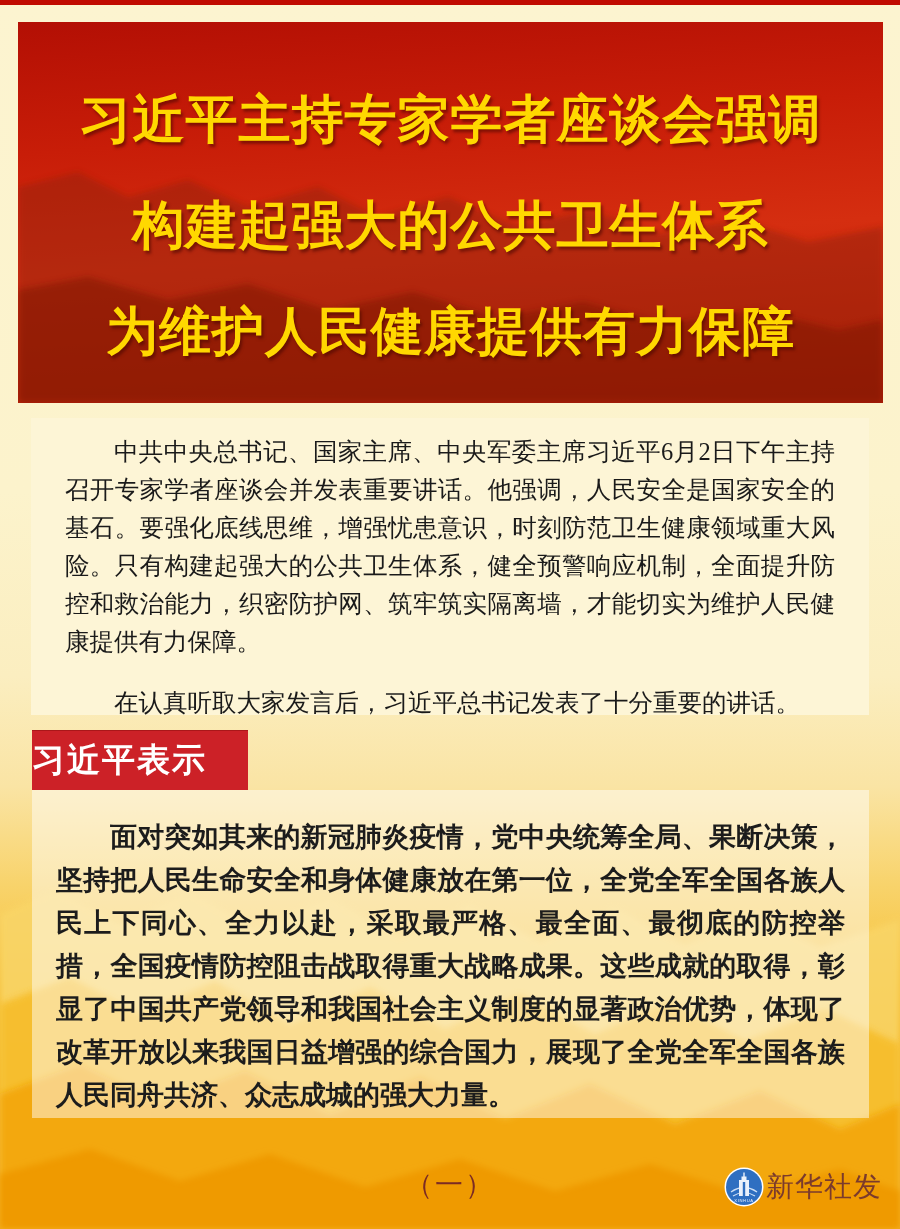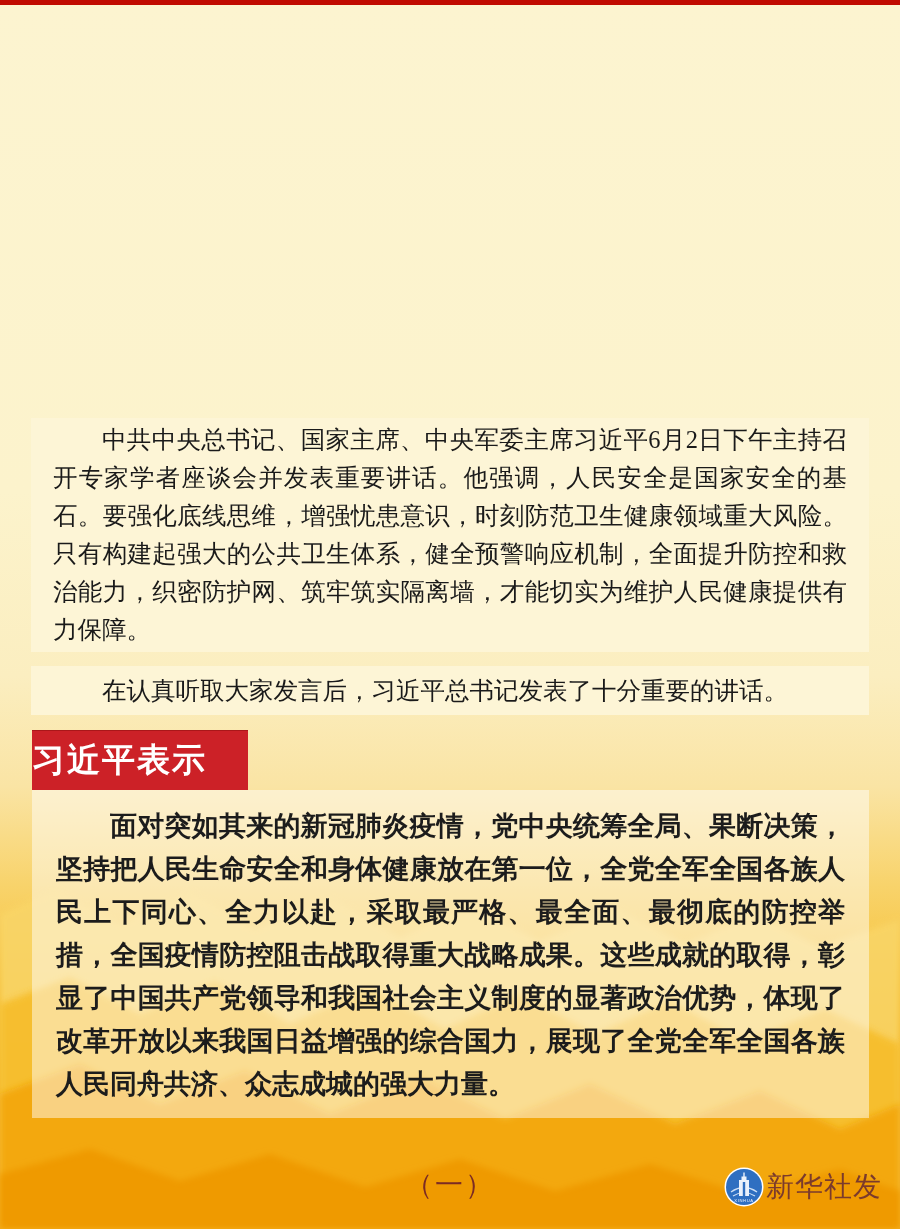--- a/index.html
+++ b/index.html
@@ -46,35 +46,35 @@
     text-align: justify;
   }
   .block-intro {
     top: 418px; min-height: 234px; padding: 3px 22px;
     font-size: 24.5px; line-height: 38px;
   }
   .block-summary {
     top: 666px; height: 49px; padding: 0 22px;
     font-size: 24.5px; line-height: 49px; white-space: nowrap; overflow: hidden;
   }
-  .text-block p { margin: 0; text-indent: 2em; }
+  .text-block p { margin: 12px; text-indent: 2em; }
   .section-label {
     position: absolute; left: 32px; top: 730px; width: 216px; height: 60px;
     background: #cc2127;
     display: flex; align-items: center; justify-content: flex-start;
     box-shadow: 0 1px 0 rgba(120,10,5,0.4) inset;
   }
   .section-label span {
     color: #ffffff; font-size: 33px; font-weight: 700; letter-spacing: 2px;
     font-family: "Liberation Sans", sans-serif;
   }
   .quote-panel {
     position: absolute; left: 32px; top: 790px; width: 837px; height: 328px;
     background: rgba(255,255,255,0.48);
-    box-sizing: border-box; padding: 15px 24px 0 24px;
+    box-sizing: border-box; padding: 26px 24px 0 24px;
     color: #1c1c1c; font-size: 27px; font-weight: 700; line-height: 43px;
     font-family: "Liberation Sans", sans-serif; text-align: justify;
   }
   .quote-panel p { margin: 0; text-indent: 2em; }
   .footer-pagenum {
     position: absolute; left: 0; top: 1166px; width: 900px;
     text-align: center;
     color: #7b2b24; font-size: 28px; letter-spacing: 2px;
     font-family: "Liberation Serif", serif;
   }
@@ -100,20 +100,36 @@
       </filter>
     </defs>
     <path filter="url(#soft)" fill="#f9d567" opacity="0.85" d="M0 95 L55 70 L120 105 L190 72 L255 110 L330 78 L400 118 L470 85 L540 122 L615 88 L685 125 L755 95 L820 128 L900 100 L900 410 L0 410 Z"></path>
     <path filter="url(#soft)" fill="#f6bd2b" opacity="0.9" d="M0 185 L70 158 L140 195 L215 162 L290 205 L370 168 L445 210 L520 175 L595 215 L670 182 L745 222 L825 190 L900 225 L900 410 L0 410 Z"></path>
     <path filter="url(#soft)" fill="#f3a70e" opacity="0.95" d="M0 275 L80 245 L160 285 L245 252 L330 295 L420 258 L505 300 L590 265 L675 305 L760 272 L840 310 L900 285 L900 410 L0 410 Z"></path>
     <path filter="url(#soft)" fill="#ef9a03" d="M0 355 L90 330 L180 362 L270 335 L365 368 L460 340 L555 372 L650 345 L745 375 L840 350 L900 372 L900 410 L0 410 Z"></path>
   </svg>
 
   <div class="top-strip"></div>
 
+  <div class="banner">
+    <svg class="banner-mountains" viewBox="0 0 865 381" aria-hidden="true">
+      <defs>
+        <filter id="soft2" x="-10%" y="-10%" width="120%" height="120%">
+          <feGaussianBlur stdDeviation="3"></feGaussianBlur>
+        </filter>
+      </defs>
+      <path filter="url(#soft2)" fill="#8f2008" opacity="0.45" d="M0 165 L60 150 L110 175 L170 158 L230 185 L300 165 L360 195 L430 175 L500 205 L570 188 L640 212 L720 198 L790 220 L865 205 L865 381 L0 381 Z"></path>
+      <path filter="url(#soft2)" fill="#7c1604" opacity="0.5" d="M0 268 L70 255 L150 278 L230 262 L310 288 L395 270 L480 296 L565 280 L650 302 L740 288 L820 308 L865 298 L865 381 L0 381 Z"></path>
+    </svg>
+    <div class="banner-text">
+      <div class="headline-line">习近平主持专家学者座谈会强调</div>
+      <div class="headline-line">构建起强大的公共卫生体系</div>
+      <div class="headline-line">为维护人民健康提供有力保障</div>
+    </div>
+  </div>
 
   <div class="text-block block-intro">
     <p>中共中央总书记、国家主席、中央军委主席习近平6月2日下午主持召开专家学者座谈会并发表重要讲话。他强调，人民安全是国家安全的基石。要强化底线思维，增强忧患意识，时刻防范卫生健康领域重大风险。只有构建起强大的公共卫生体系，健全预警响应机制，全面提升防控和救治能力，织密防护网、筑牢筑实隔离墙，才能切实为维护人民健康提供有力保障。</p>
   </div>
 
   <div class="text-block block-summary">
     <p>在认真听取大家发言后，习近平总书记发表了十分重要的讲话。</p>
   </div>
 
   <div class="section-label">

